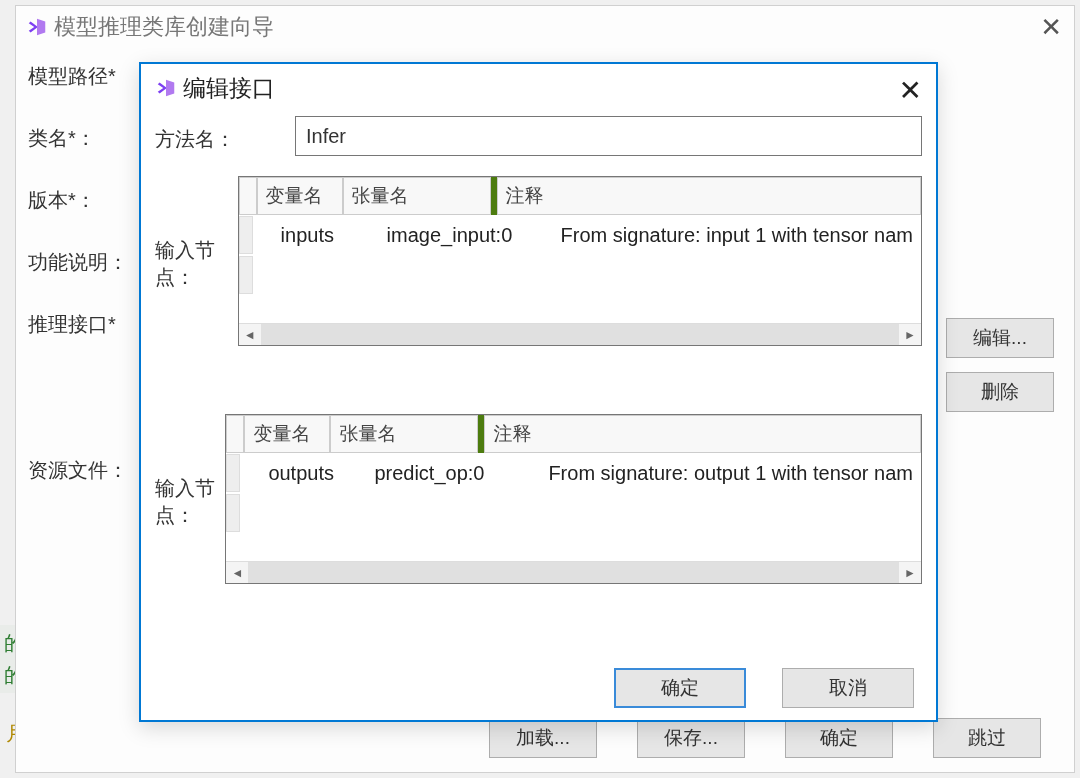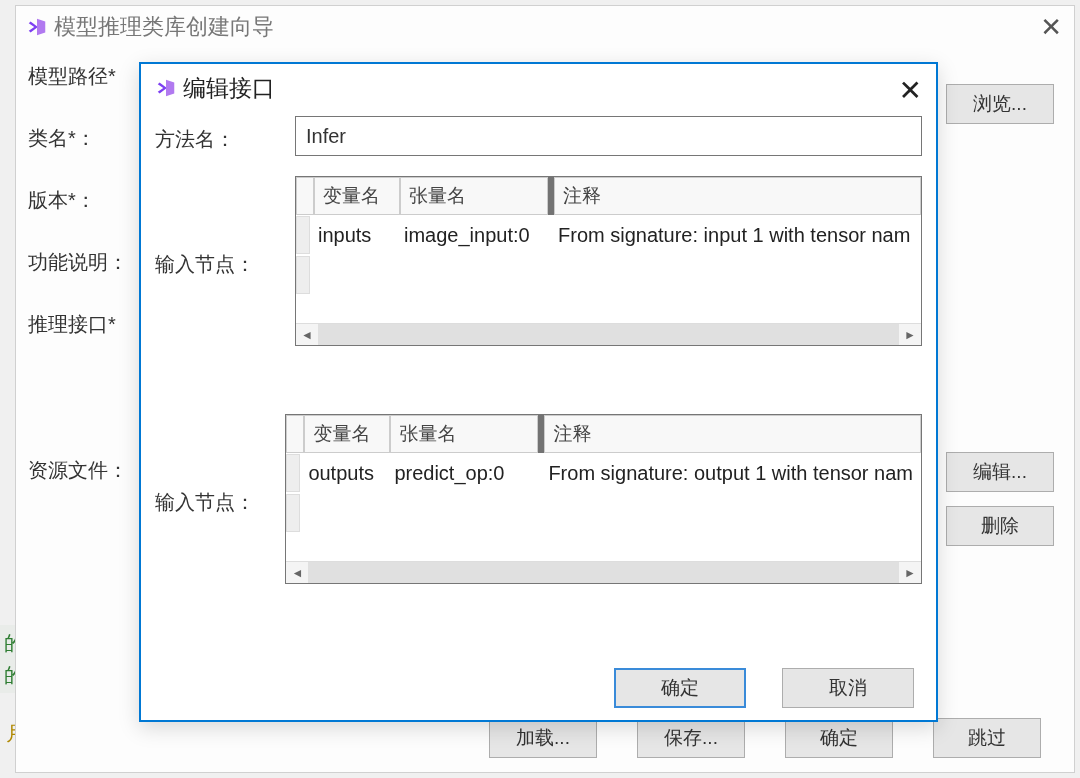--- a/index.html
+++ b/index.html
@@ -73,23 +73,23 @@
     }
     .modal-close { position: absolute; right: 14px; top: 10px; font-size: 28px; cursor: pointer; color: #222; }
     .modal-body { padding: 4px 14px 0 14px; flex: 1; display: flex; flex-direction: column; gap: 10px; }
     .mrow { display: flex; align-items: center; }
     .mlbl { width: 140px; color: #333; font-size: 20px; padding-top: 6px; }
     .minput {
       flex: 1; height: 40px; border: 1px solid #767676;
       padding: 0 10px; font-size: 20px; color: #333; background: #fff;
     }
     .mtable-wrap { flex: 1; border: 1px solid #767676; display: flex; flex-direction: column; min-height: 170px; }
-    .mtable-head { display: flex; border-bottom: 0px; background: #737373; height: 38px; }
+    .mtable-head { display: flex; border-bottom: 0px; background: #4d7c0f; height: 38px; }
     .mtable-head .cell { border: 1px solid #ccc; background: #f8f8f8; display: flex; align-items: center; padding: 0 8px; font-size: 19px; color: #444; }
-    .mtable-row { display: flex; height: 40px; align-items: center; }
+    .mtable-row { display: flex; height: 40px; align-items: center; gap: 20px; }
     .mtable-row .cell { padding: 0 8px; font-size: 20px; color: #222; display: flex; align-items: center; overflow: hidden; white-space: nowrap; }
     .row-marker { width: 14px; background: #eee; height: 38px; border: 1px solid #ddd; }
     .c1 { width: 86px; } .c2 { width: 148px; } .c3 { flex: 1; margin-left: 6px; }
     .hscroll { height: 22px; border-top: 1px solid #ddd; background: #f4f4f4; display: flex; align-items: center; position: relative; margin-top: auto; }
     .hscroll .sb-btn { width: 22px; height: 100%; display: flex; align-items: center; justify-content: center; color: #666; font-size: 12px; cursor: pointer; }
     .hscroll .sb-track { flex: 1; height: 100%; background: #e0e0e0; }
     .modal-footer { height: 64px; display: flex; align-items: center; justify-content: flex-end; gap: 36px; padding: 0 22px 0 0; }
     .btn-primary { border: 2px solid #3a8bd9; background: #e6e6e6; }
     .gap-block { height: 8px; }
     .tablegap { flex: 1; }
@@ -130,21 +130,20 @@
       </div>
     <div class="row">
         <div class="row-lbl">推理接口*</div>
       </div>
     <div class="row" style="margin-top:110px;">
         <div class="row-lbl">资源文件：</div>
       </div>
   </div>
 
   <div class="bg-btns-right">
-    <button class="btn">浏览...</button>
     <div style="height:140px"></div>
     <div class="bg-btns-group">
       <button class="btn">编辑...</button>
       <button class="btn">删除</button>
     </div>
     <div style="height:2px"></div>
 
   </div>
 
   <div class="parent-bottom-btns">

